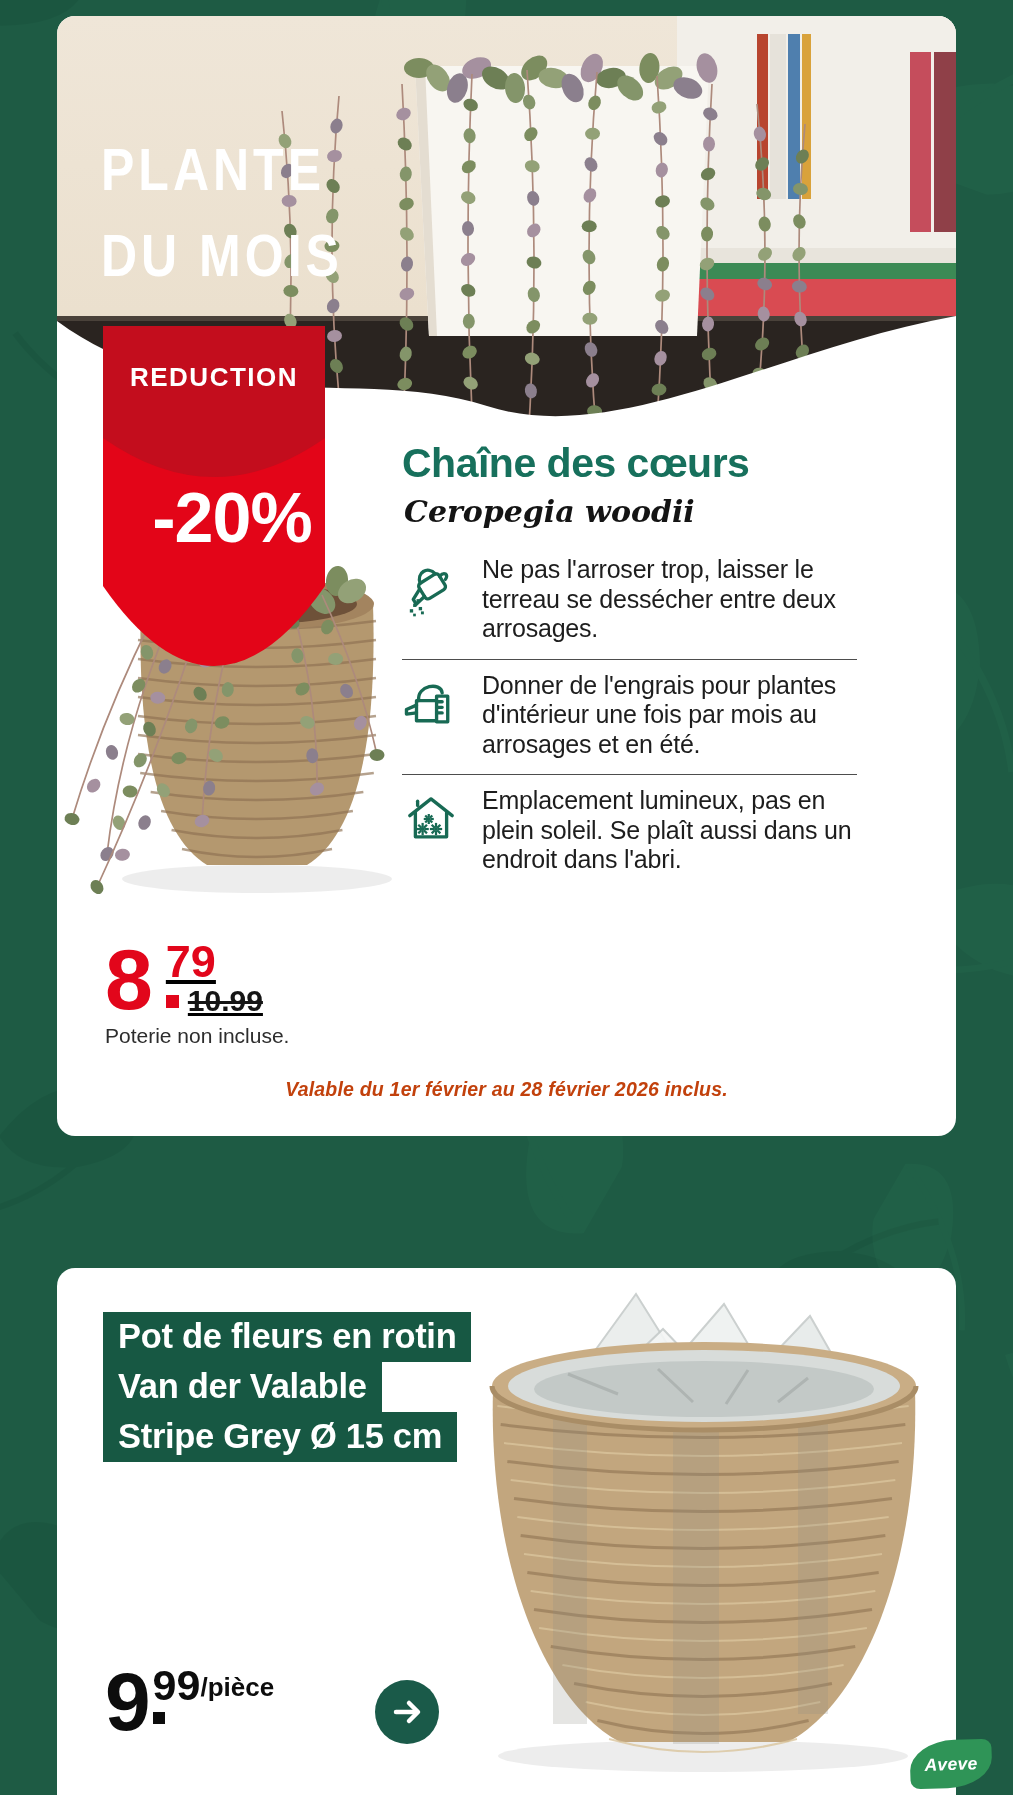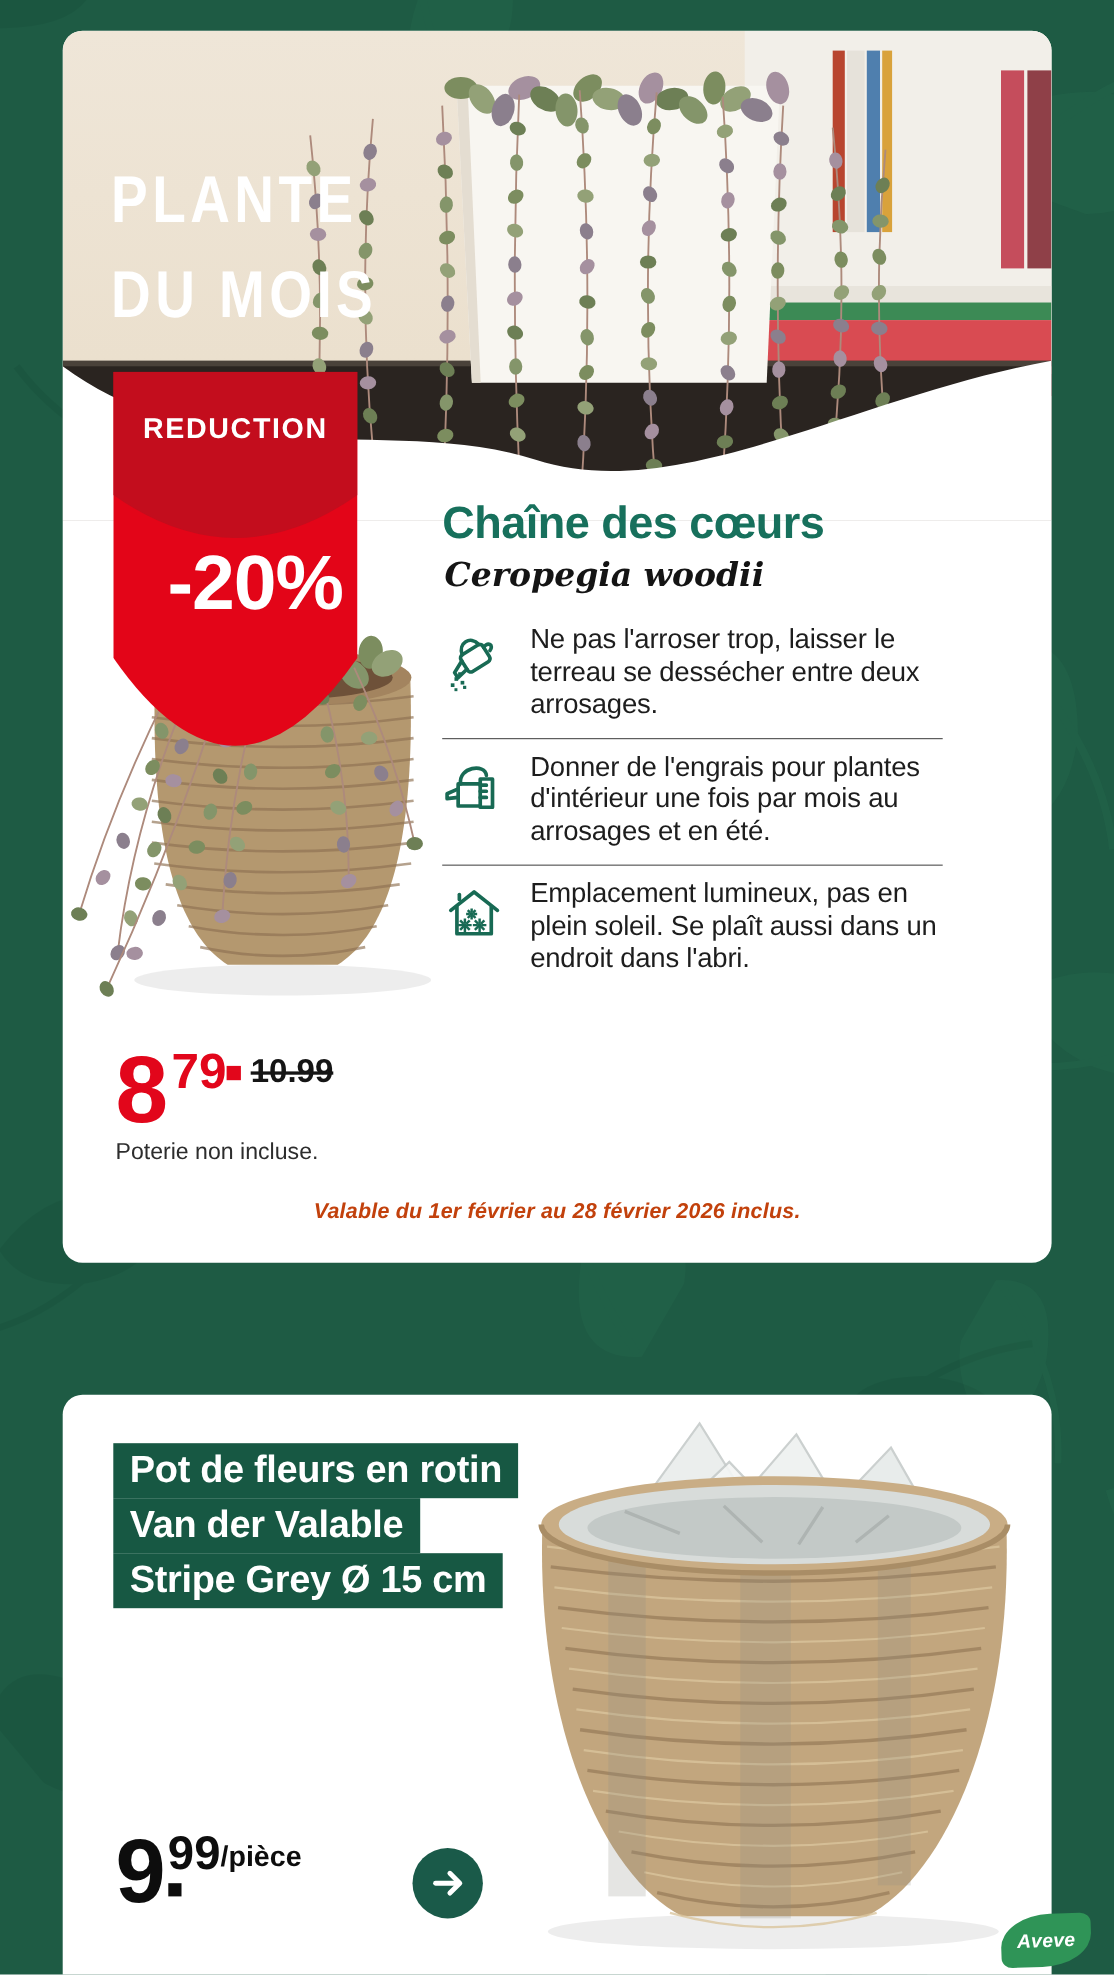--- a/index.html
+++ b/index.html
@@ -3,21 +3,21 @@
 <meta charset="utf-8">
 <style>
   html,body{margin:0;padding:0;}
   body{
     width:1013px;height:1795px;position:relative;overflow:hidden;
     background:#1e5b44;
     font-family:"Liberation Sans", sans-serif;
   }
   #bg-leaves{position:absolute;inset:0;z-index:0;}
   .card{position:absolute;background:#fff;border-radius:18px;overflow:hidden;z-index:2;}
-  #card1{left:57px;top:28px;width:899px;height:1120px;}
+  #card1{left:57px;top:16px;width:899px;height:1120px;}
   #card2{left:57px;top:1268px;width:899px;height:584px;}
 
   
   .photo1{position:absolute;left:0;top:0;width:899px;height:445px;}
   .plante-title{
     position:absolute;left:44px;top:110px;z-index:4;color:#fff;
     font-size:50px;font-weight:bold;line-height:72px;letter-spacing:4px;
     transform:scaleY(1.2);transform-origin:top left;white-space:pre;
   }
   
@@ -38,21 +38,21 @@
   .care-row{display:flex;gap:22px;align-items:flex-start;padding:11px 0 15px;border-bottom:1.6px solid #4d4d4d;}
   .care-row:last-child{border-bottom:none;}
   .care-icon{width:58px;height:58px;flex:none;margin-top:4px;}
   .care-icon svg{width:100%;height:100%;}
   .care-text{font-size:25px;line-height:29.5px;color:#1d1d1d;letter-spacing:-0.2px;}
   
   .pot1{position:absolute;left:0;top:493px;width:345px;height:440px;}
   
   .price1{position:absolute;left:48px;top:926px;display:flex;align-items:flex-start;}
   .p1-euros{font-size:86px;line-height:74px;font-weight:bold;color:#e2061b;letter-spacing:-2px;}
-  .p1-right{display:flex;flex-direction:row;margin-left:5px;}
+  .p1-right{display:flex;flex-direction:column;margin-left:15px;text-decoration:underline;}
   .p1-cents{font-size:45px;line-height:40px;font-weight:bold;color:#e2061b;}
   .p1-oldrow{display:flex;align-items:center;gap:9px;margin-top:2px;}
   .p1-dot{width:13px;height:13px;background:#e2061b;}
   .p1-old{font-size:30px;font-weight:bold;color:#151515;text-decoration:line-through;}
   .note1{position:absolute;left:48px;top:1008px;font-size:21px;color:#2d2d2d;}
   .validity{position:absolute;left:0;right:0;top:1062px;text-align:center;font-size:19.5px;font-weight:bold;font-style:italic;color:#c2410c;letter-spacing:0.2px;}
 
   
   .pot2{position:absolute;right:6px;top:6px;width:492px;height:506px;z-index:1;}
   .title2{position:absolute;left:46px;top:44px;z-index:3;}

